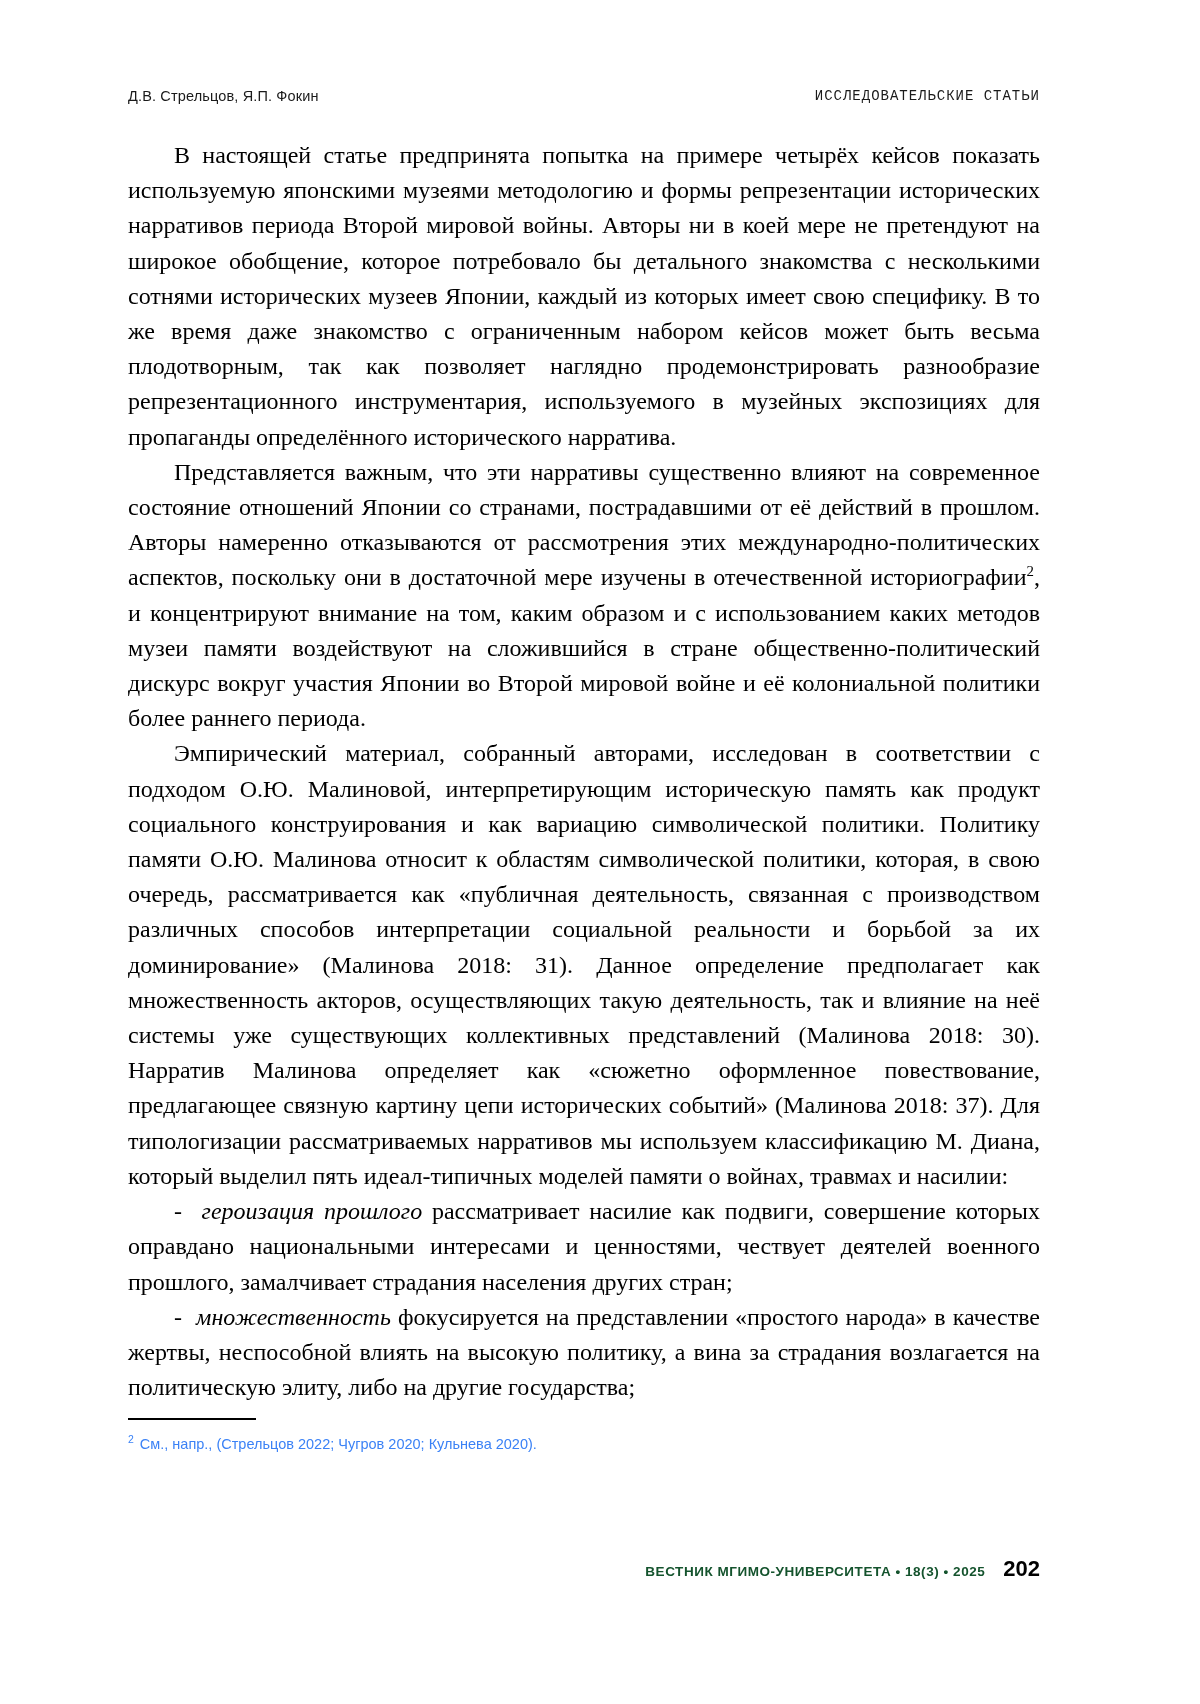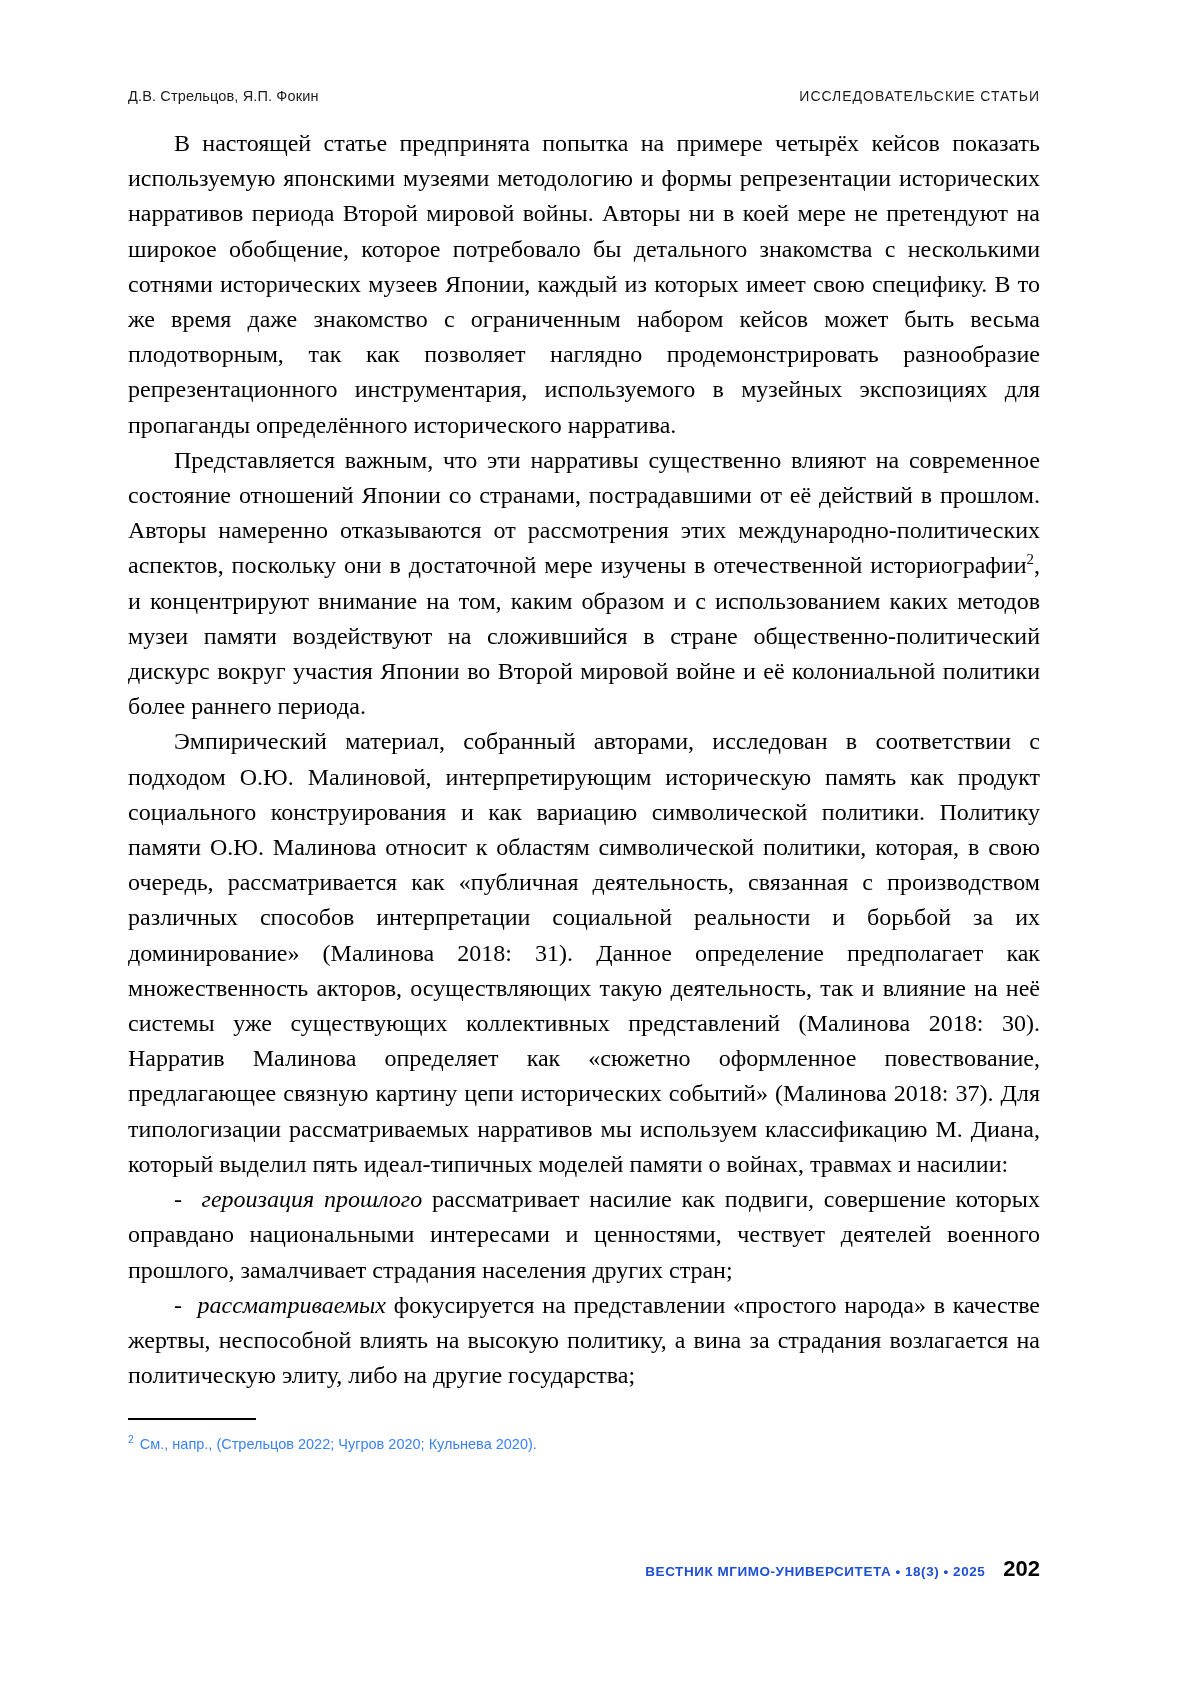--- a/index.html
+++ b/index.html
@@ -25,25 +25,26 @@
 
   
   .running-head {
     display: flex;
     justify-content: space-between;
     align-items: flex-end;
     font-family: "Liberation Sans", sans-serif;
     font-size: 14.5px;
     letter-spacing: 0.01em;
     color: #1a1a1a;
-    margin-bottom: 22px;
+    margin-bottom: 34px;
   }
   .running-head .rh-right {
     letter-spacing: 0.07em;
     font-size: 14px;
+    font-family: Liberation Mono, monospace;
   }
 
   
   .body-text p {
     margin: 0;
     text-align: justify;
     text-justify: inter-word;
     font-size: 24px;
     line-height: 35.2px;
     text-indent: 46px;
@@ -95,21 +96,21 @@
     display: flex;
     justify-content: flex-end;
     align-items: baseline;
     gap: 18px;
   }
   .footer-journal {
     font-family: "Liberation Sans", sans-serif;
     font-size: 13.5px;
     letter-spacing: 0.04em;
     font-weight: 700;
-    color: #1d4ed8;
+    color: #14532d;
   }
   .footer-page {
     font-family: "Liberation Sans", sans-serif;
     font-size: 22px;
     font-weight: 700;
     color: #000000;
   }
 </style>
 </head>
 <body>
@@ -126,21 +127,21 @@
     <div class="body-text">
 
       <p>В настоящей статье предпринята попытка на примере четырёх кейсов показать используемую японскими музеями методологию и формы репрезентации исторических нарративов периода Второй мировой войны. Авторы ни в коей мере не претендуют на широкое обобщение, которое потребовало бы детального знакомства с несколькими сотнями исторических музеев Японии, каждый из которых имеет свою специфику. В то же время  даже знакомство с ограниченным набором кейсов может быть весьма плодотворным, так как позволяет наглядно продемонстрировать разнообразие репрезентационного инструментария, используемого в музейных экспозициях для пропаганды определённого исторического нарратива.</p>
 
       <p><span>Представляется важным, что эти нарративы существенно влияют на современное состояние отношений Японии со странами, пострадавшими от её действий в прошлом. Авторы намеренно отказываются от рассмотрения этих международно-политических аспектов, поскольку они в достаточной мере изучены в отечественной историографии</span><sup>2</sup><span>, и концентрируют внимание на том, каким образом и с использованием каких методов музеи памяти воздействуют на сложившийся в стране общественно-политический дискурс вокруг участия Японии во Второй мировой войне и её колониальной политики более раннего периода.</span></p>
 
       <p>Эмпирический материал, собранный авторами, исследован в соответствии с подходом О.Ю. Малиновой, интерпретирующим историческую память как продукт социального конструирования и как вариацию символической политики. Политику памяти О.Ю. Малинова относит к областям символической политики, которая, в свою очередь, рассматривается как «публичная деятельность, связанная с производством различных способов интерпретации социальной реальности и борьбой за их доминирование» (Малинова 2018: 31). Данное определение предполагает как множественность акторов, осуществляющих такую деятельность, так и влияние на неё системы уже существующих коллективных представлений (Малинова 2018: 30). Нарратив Малинова определяет как «сюжетно оформленное повествование, предлагающее связную картину цепи исторических событий» (Малинова 2018: 37). Для типологизации рассматриваемых нарративов мы используем классификацию М. Диана, который выделил пять идеал-типичных моделей памяти о войнах, травмах и насилии:</p>
 
       <p class="dash-item"><span>-</span>&nbsp;&nbsp;<i>героизация прошлого</i><span> рассматривает насилие как подвиги, совершение которых оправдано национальными интересами и ценностями, чествует деятелей военного прошлого, замалчивает страдания населения других стран;</span></p>
 
-      <p class="dash-item"><span>-</span>&nbsp;&nbsp;<i>рассматриваемых</i><span> фокусируется на представлении «простого народа» в качестве жертвы, неспособной влиять на высокую политику, а вина за страдания возлагается на политическую элиту, либо на другие государства;</span></p>
+      <p class="dash-item"><span>-</span>&nbsp;&nbsp;<i>множественность</i><span> фокусируется на представлении «простого народа» в качестве жертвы, неспособной влиять на высокую политику, а вина за страдания возлагается на политическую элиту, либо на другие государства;</span></p>
 
     </div>
   </div>
 
   <div class="footnote-zone">
     <div class="footnote-rule"></div>
     <div class="footnote"><sup>2</sup><span>См., напр., (Стрельцов 2022; Чугров 2020; Кульнева 2020).</span></div>
   </div>
 
   <div class="footer">

